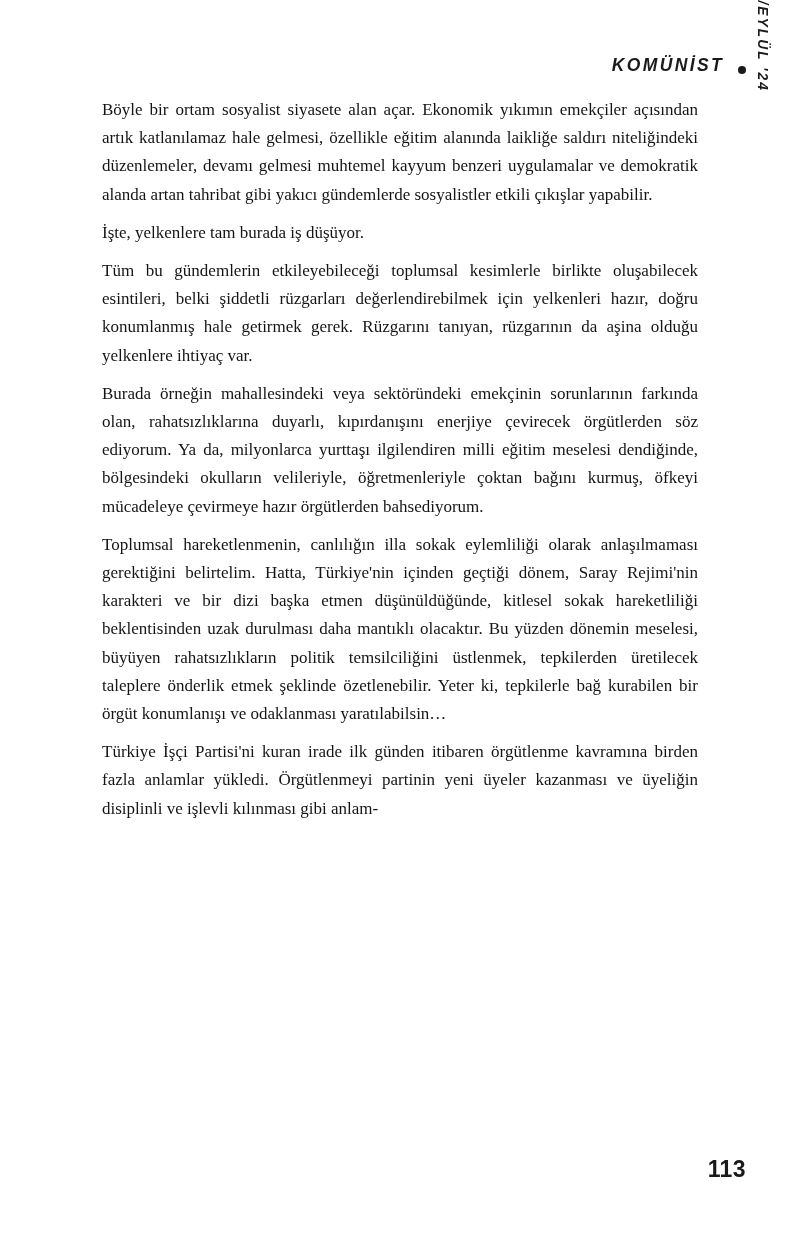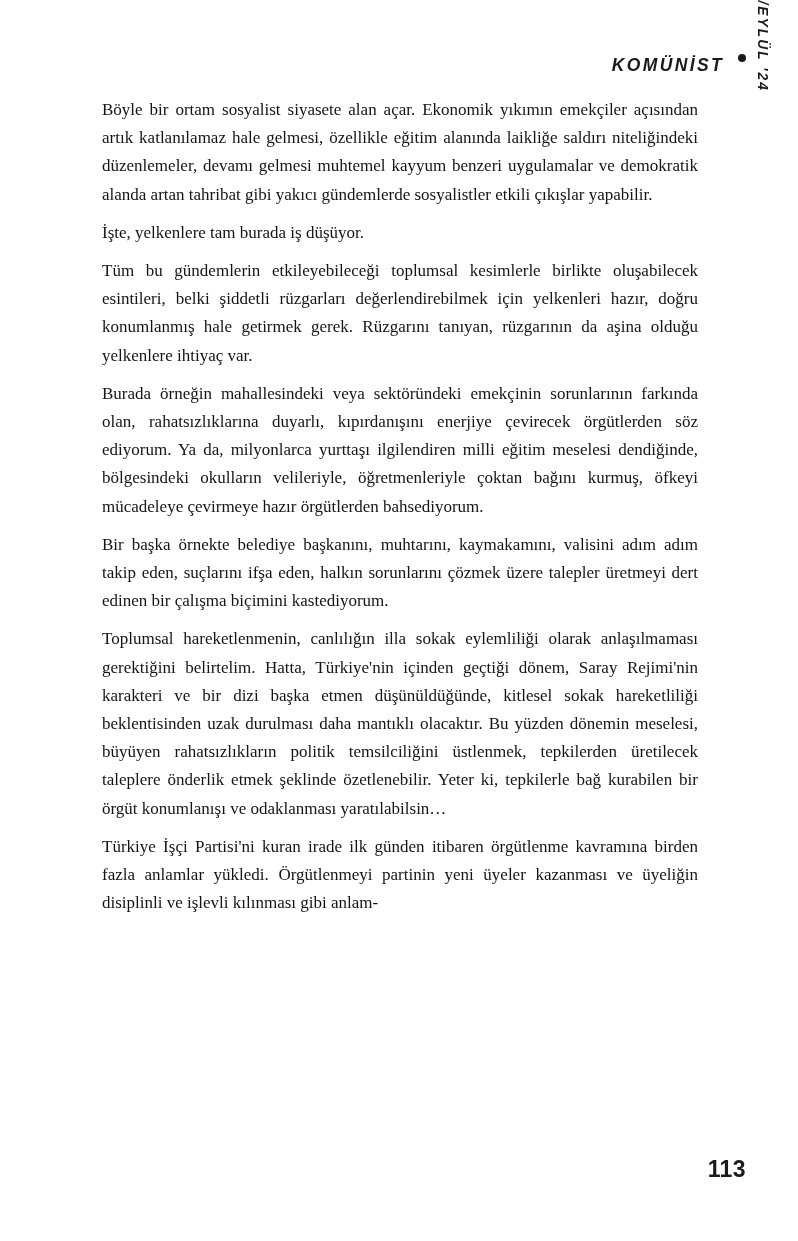--- a/index.html
+++ b/index.html
@@ -16,21 +16,21 @@
     overflow: hidden;
     font-family: "Liberation Serif", "DejaVu Serif", serif;
   }
 
   
   .running-head {
     position: absolute;
     top: 54px;
     right: 52px;
     display: flex;
-    align-items: flex-start;
+    align-items: flex-end;
     gap: 14px;
     white-space: nowrap;
   }
 
   .running-head-title {
     font-family: "Liberation Sans", "DejaVu Sans", sans-serif;
     font-style: italic;
     font-weight: bold;
     font-size: 19px;
     letter-spacing: 2.6px;
@@ -121,21 +121,20 @@
     <span class="running-head-bullet"></span>
   </div>
 
   <div class="side-issue">AĞUSTOS/EYLÜL '24</div>
 
   <div class="text-column">
     <p class="body-par">Böyle bir ortam sosyalist siyasete alan açar. Ekonomik yıkımın emekçiler açısından artık katlanılamaz hale gelmesi, özellikle eğitim alanında laikliğe saldırı niteliğindeki düzenlemeler, devamı gelmesi muhtemel kayyum benzeri uygulamalar ve demokratik alanda artan tahribat gibi yakıcı gündemlerde sosyalistler etkili çıkışlar yapabilir.</p>
     <p class="body-par">İşte, yelkenlere tam burada iş düşüyor.</p>
     <p class="body-par">Tüm bu gündemlerin etkileyebileceği toplumsal kesimlerle birlikte oluşabilecek esintileri, belki şiddetli rüzgarları değerlendirebilmek için yelkenleri hazır, doğru konumlanmış hale getirmek gerek. Rüzgarını tanıyan, rüzgarının da aşina olduğu yelkenlere ihtiyaç var.</p>
     <p class="body-par">Burada örneğin mahallesindeki veya sektöründeki emekçinin sorunlarının farkında olan, rahatsızlıklarına duyarlı, kıpırdanışını enerjiye çevirecek örgütlerden söz ediyorum. Ya da, milyonlarca yurttaşı ilgilendiren milli eğitim meselesi dendiğinde, bölgesindeki okulların velileriyle, öğretmenleriyle çoktan bağını kurmuş, öfkeyi mücadeleye çevirmeye hazır örgütlerden bahsediyorum.</p>
-    <p class="body-par">Bir başka örnekte belediye başkanını, muhtarını, kaymakamını, valisini adım adım takip eden, suçlarını ifşa eden, halkın sorunlarını çözmek üzere talepler üretmeyi dert edinen bir çalışma biçimini kastediyorum.</p>
     <p class="body-par">Toplumsal hareketlenmenin, canlılığın illa sokak eylemliliği olarak anlaşılmaması gerektiğini belirtelim. Hatta, Türkiye'nin içinden geçtiği dönem, Saray Rejimi'nin karakteri ve bir dizi başka etmen düşünüldüğünde, kitlesel sokak hareketliliği beklentisinden uzak durulması daha mantıklı olacaktır. Bu yüzden dönemin meselesi, büyüyen rahatsızlıkların politik temsilciliğini üstlenmek, tepkilerden üretilecek taleplere önderlik etmek şeklinde özetlenebilir. Yeter ki, tepkilerle bağ kurabilen bir örgüt konumlanışı ve odaklanması yaratılabilsin…</p>
 
 
     <p class="body-par">Türkiye İşçi Partisi'ni kuran irade ilk günden itibaren örgütlenme kavramına birden fazla anlamlar yükledi. Örgütlenmeyi partinin yeni üyeler kazanması ve üyeliğin disiplinli ve işlevli kılınması gibi anlam-</p>
   </div>
 
   <div class="folio">113</div>
 
 </div>
 

